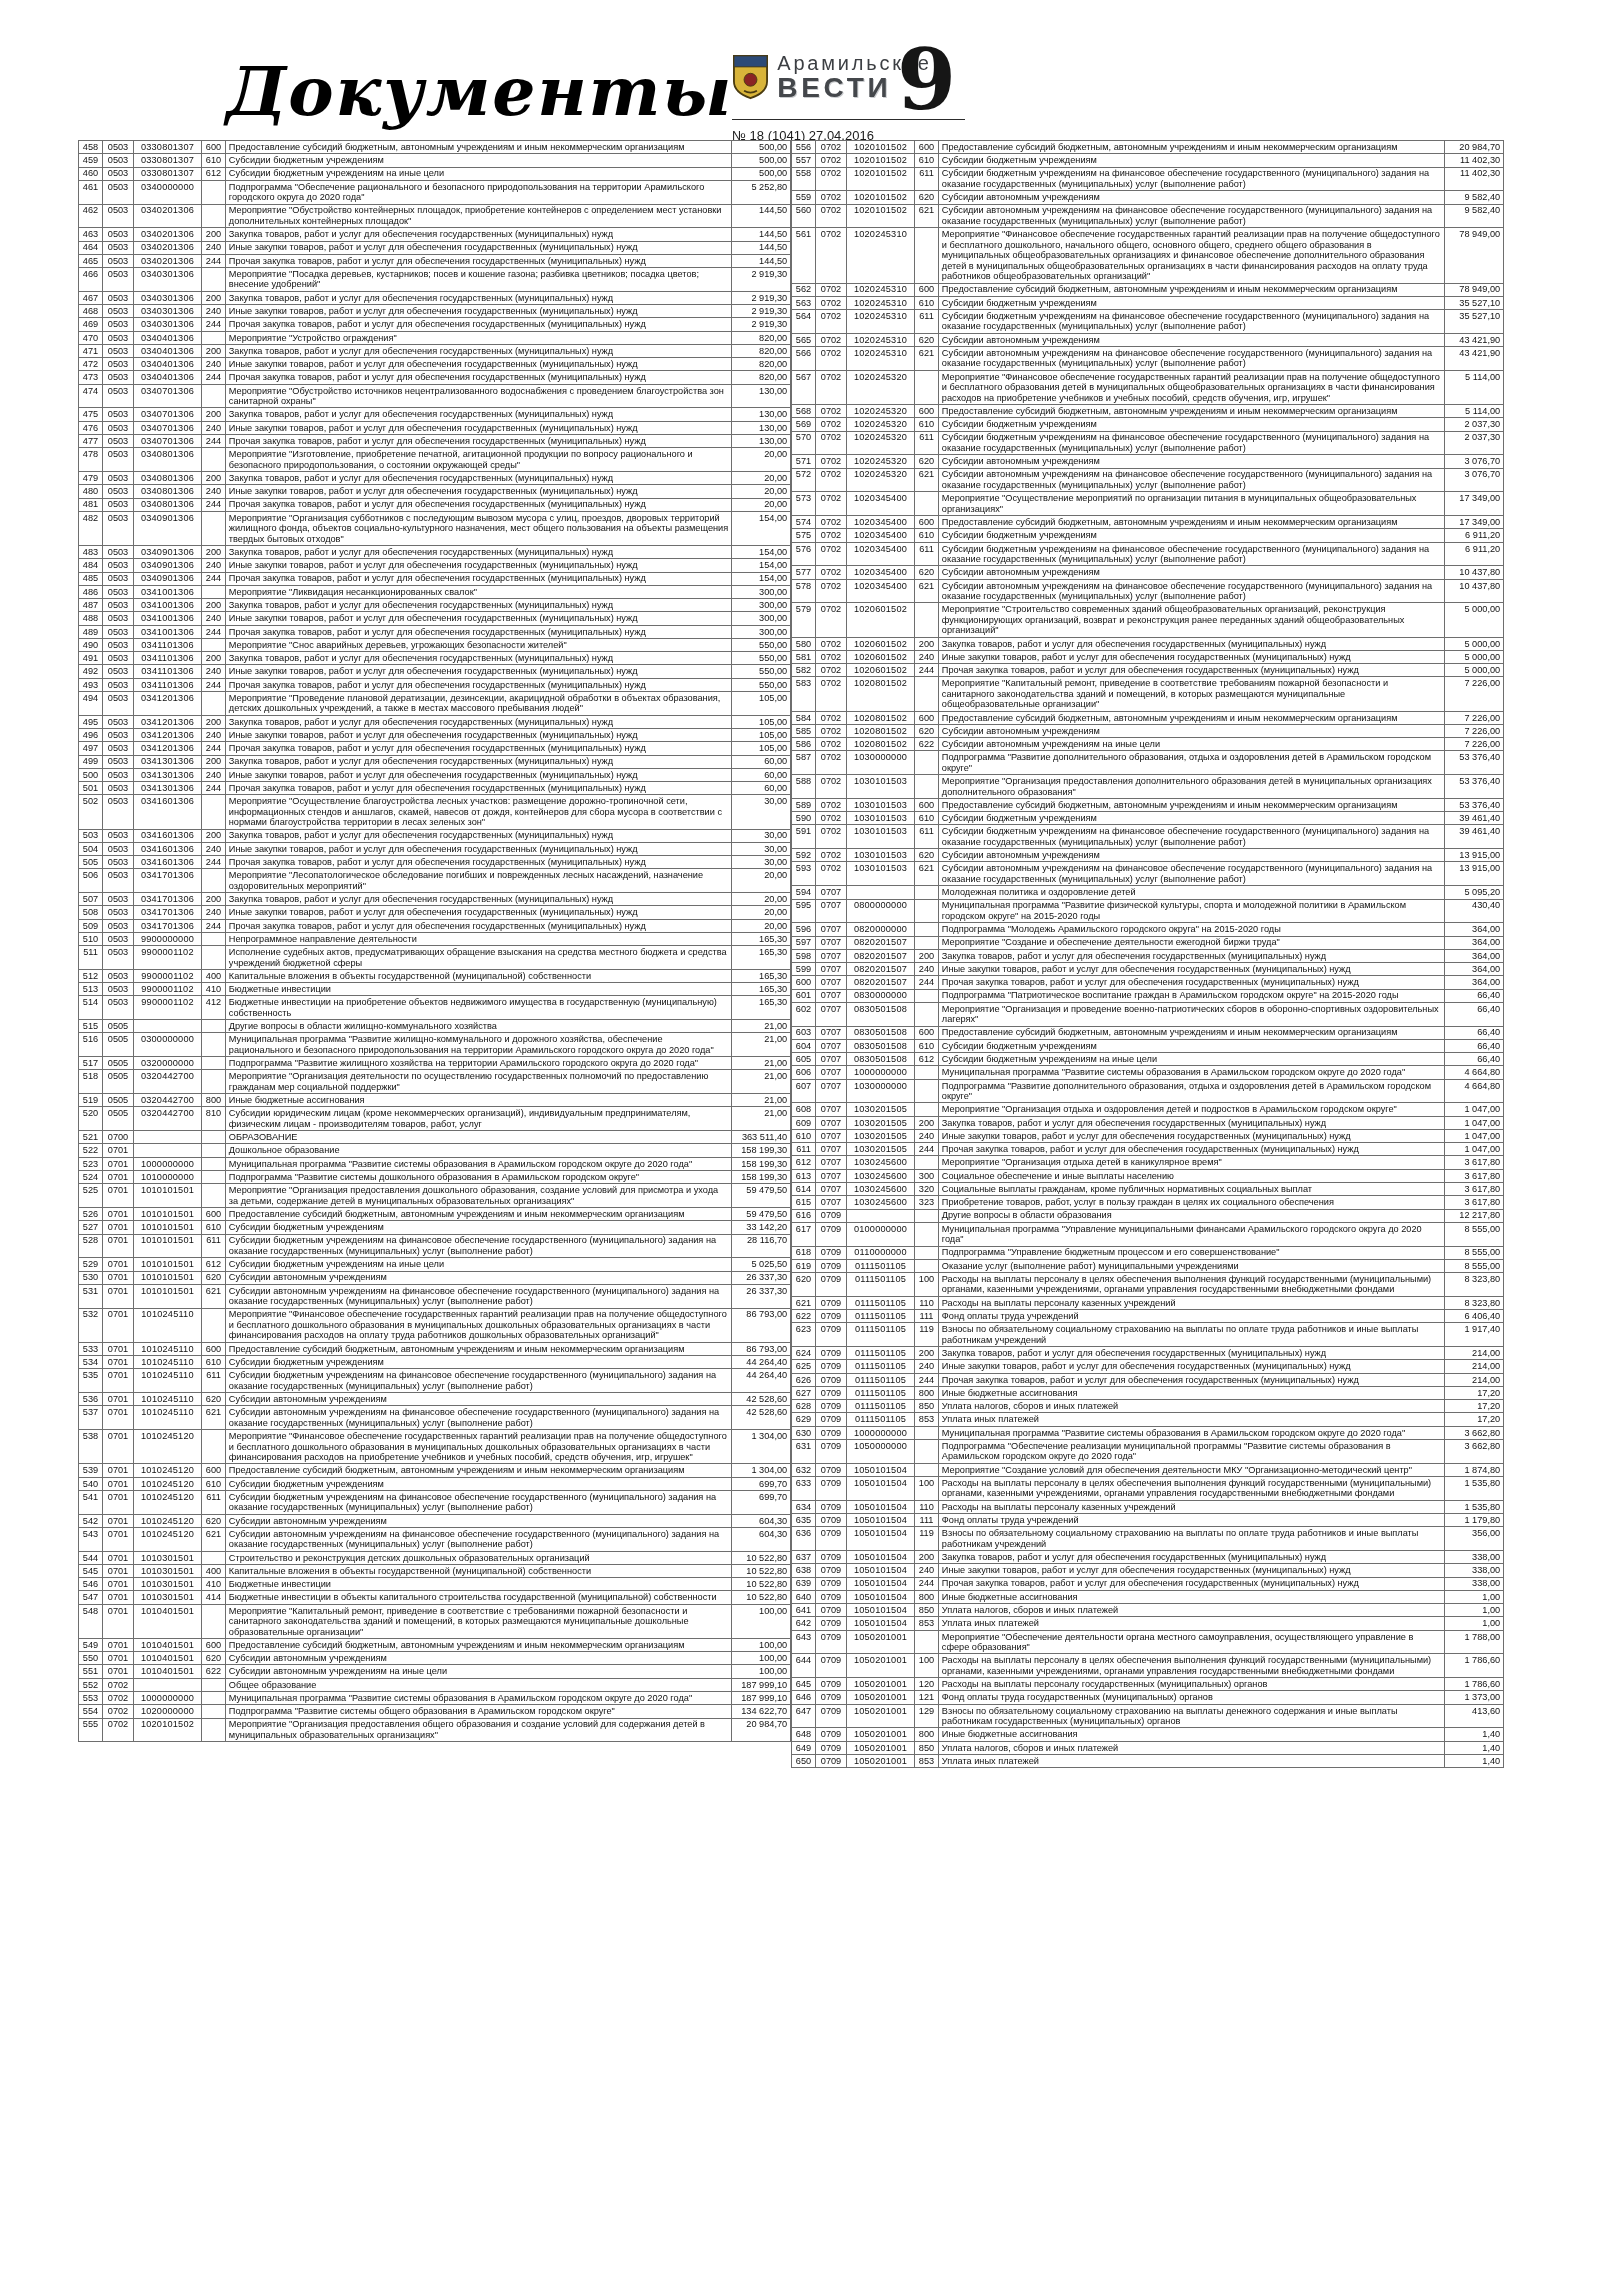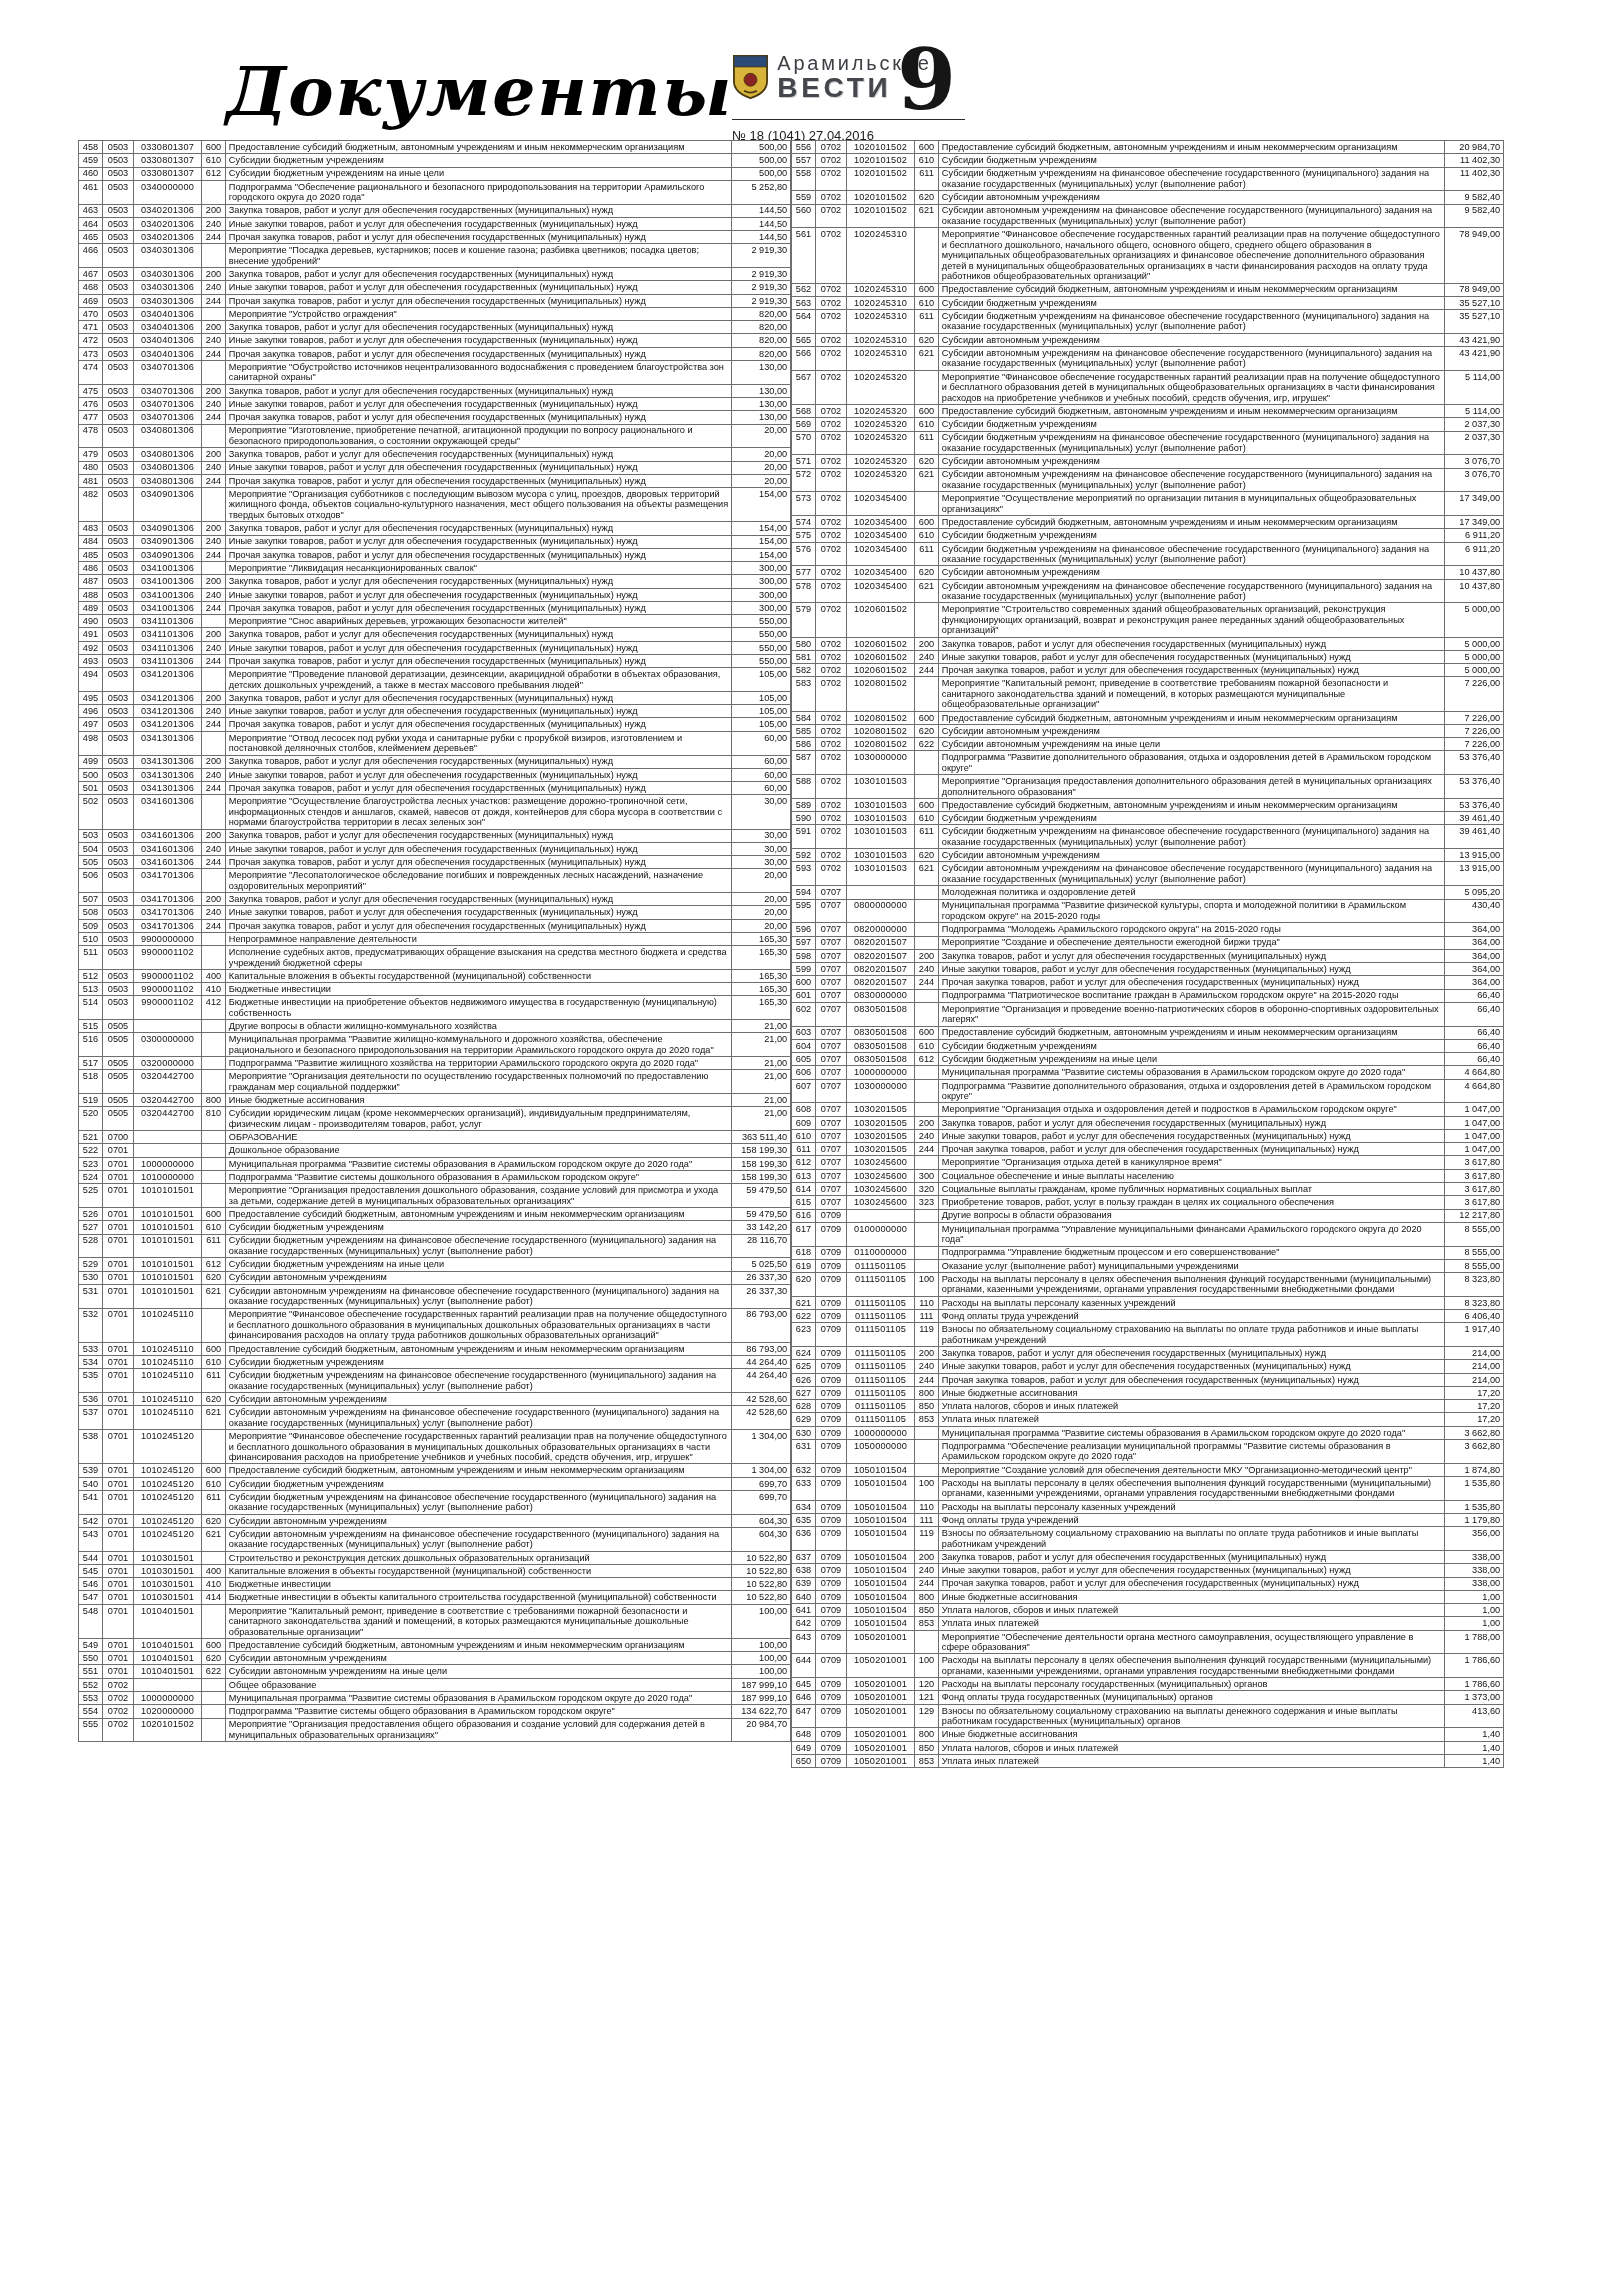--- a/index.html
+++ b/index.html
@@ -115,20 +115,28 @@
         </tr>
         <tr>
           <td class="c0">461</td>
           <td class="c1">0503</td>
           <td class="c2">0340000000</td>
           <td class="c3"></td>
           <td class="c4">Подпрограмма "Обеспечение рационального и безопасного природопользования на территории Арамильского городского округа до 2020 года"</td>
           <td class="c5">5 252,80</td>
         </tr>
         <tr>
+          <td class="c0">462</td>
+          <td class="c1">0503</td>
+          <td class="c2">0340201306</td>
+          <td class="c3"></td>
+          <td class="c4">Мероприятие "Обустройство контейнерных площадок, приобретение контейнеров с определением мест установки дополнительных контейнерных площадок"</td>
+          <td class="c5">144,50</td>
+        </tr>
+        <tr>
           <td class="c0">463</td>
           <td class="c1">0503</td>
           <td class="c2">0340201306</td>
           <td class="c3">200</td>
           <td class="c4">Закупка товаров, работ и услуг для обеспечения государственных (муниципальных) нужд</td>
           <td class="c5">144,50</td>
         </tr>
         <tr>
           <td class="c0">464</td>
           <td class="c1">0503</td>
@@ -393,28 +401,20 @@
           <td class="c4">Иные закупки товаров, работ и услуг для обеспечения государственных (муниципальных) нужд</td>
           <td class="c5">105,00</td>
         </tr>
         <tr>
           <td class="c0">497</td>
           <td class="c1">0503</td>
           <td class="c2">0341201306</td>
           <td class="c3">244</td>
           <td class="c4">Прочая закупка товаров, работ и услуг для обеспечения государственных (муниципальных) нужд</td>
           <td class="c5">105,00</td>
-        </tr>
-        <tr>
-          <td class="c0">498</td>
-          <td class="c1">0503</td>
-          <td class="c2">0341301306</td>
-          <td class="c3"></td>
-          <td class="c4">Мероприятие "Отвод лесосек под рубки ухода и санитарные рубки с прорубкой визиров, изготовлением и постановкой деляночных столбов, клеймением деревьев"</td>
-          <td class="c5">60,00</td>
         </tr>
         <tr>
           <td class="c0">499</td>
           <td class="c1">0503</td>
           <td class="c2">0341301306</td>
           <td class="c3">200</td>
           <td class="c4">Закупка товаров, работ и услуг для обеспечения государственных (муниципальных) нужд</td>
           <td class="c5">60,00</td>
         </tr>
         <tr>

